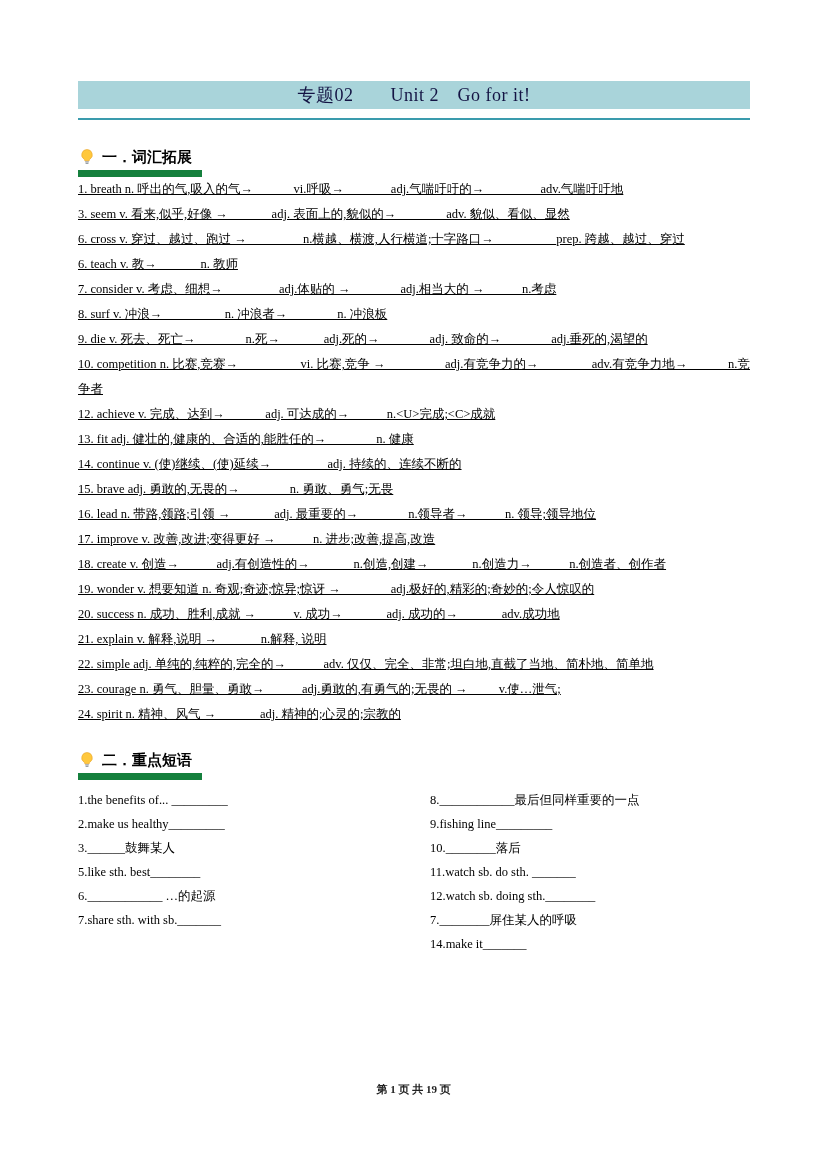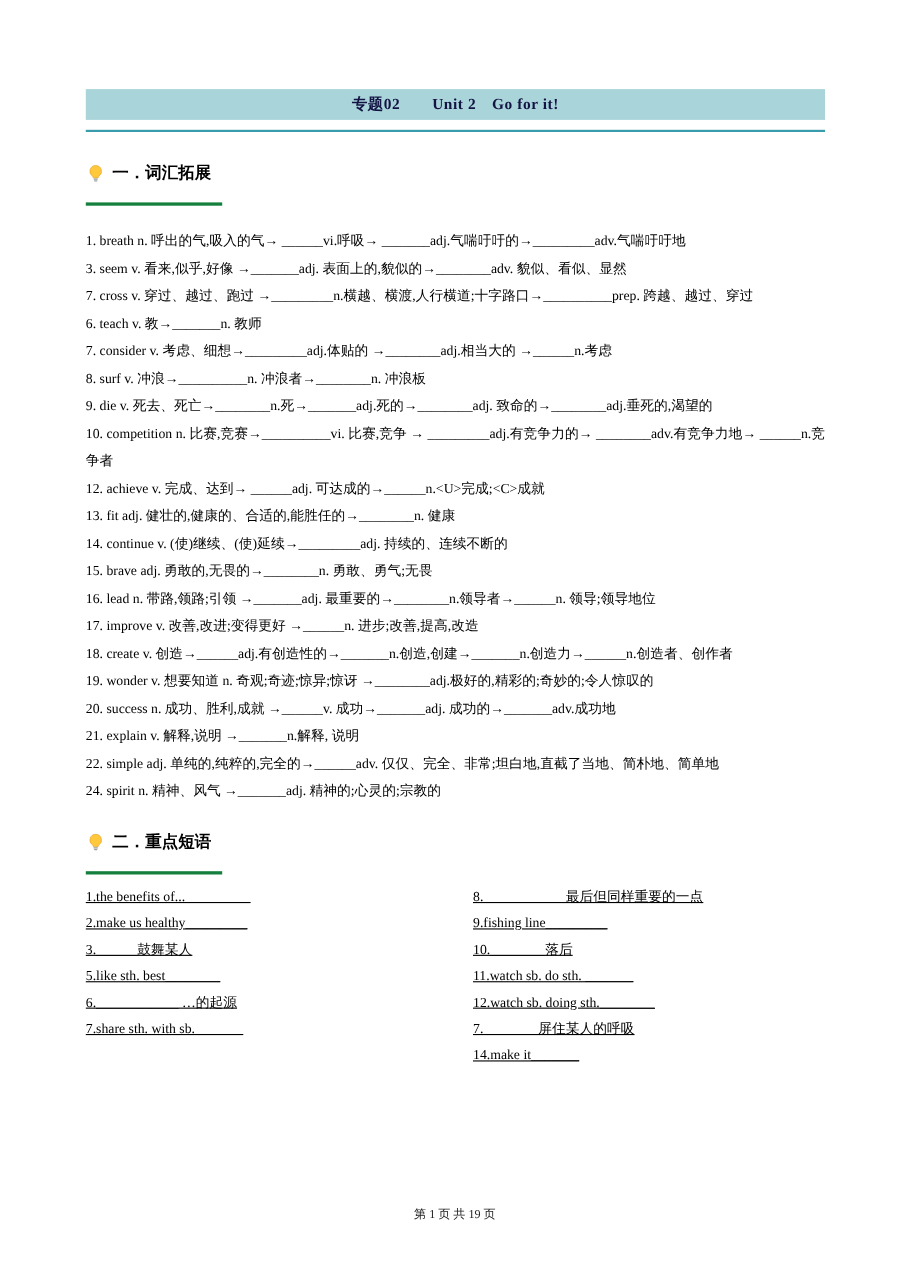--- a/index.html
+++ b/index.html
@@ -17,77 +17,78 @@
   .title-bar {
     margin-top: 81px;
     height: 28px;
     background: #a9d4da;
     display: flex;
     align-items: center;
     justify-content: center;
   }
   .title {
     margin: 0;
-    font-size: 14px;
-    font-weight: bold;
+    font-size: 18px;
+    font-weight: normal;
     color: #141444;
     letter-spacing: 0.5px;
   }
   .title-rule {
     margin-top: 9px;
     height: 2px;
     background: #3a9bad;
   }
 
   .section-heading-wrap { margin-top: 28px; }
   .section-heading-wrap.second { margin-top: 24px; }
   .section-heading {
     display: inline-flex;
-    align-items: flex-end;
+    align-items: flex-start;
     gap: 6px;
-    border-bottom: 3px solid #15803d;
-    padding-bottom: 17px;
+    border-bottom: 7px solid #15803d;
+    padding-bottom: 3px;
     padding-right: 10px;
   }
   .bulb { width: 18px; height: 18px; display: inline-block; }
   .bulb svg { width: 18px; height: 18px; display: block; }
   .heading-text {
     font-size: 15px;
     font-weight: bold;
     color: #000000;
   }
 
-  .vocab-list { margin-top: 20px; }
+  .vocab-list { margin-top: 0; text-decoration: underline; }
   .vocab-list .line {
     font-size: 12.5px;
     line-height: 25px;
     text-align: justify;
     word-break: break-all;
   }
 
   .phrase-columns {
     margin-top: 8px;
     display: flex;
   }
-  .phrase-col { display: block; text-decoration: underline; }
+  .phrase-col { display: block; }
   .phrase-col.left  { width: 352px; flex: 0 0 352px; }
   .phrase-col.right { flex: 1; }
   .phrase-col .line {
     font-size: 12.5px;
     line-height: 24px;
     white-space: nowrap;
   }
 
   .footer {
     position: absolute;
     left: 0; right: 0;
-    bottom: 58px;
+    bottom: 72px;
     text-align: center;
     font-size: 11px;
     color: #222222;
+    font-weight: bold;
   }
 </style>
 </head>
 <body>
 
 <div class="page">
   <div class="content">
 
     <div class="title-bar">
       <h1 class="title">专题02　　Unit 2　Go for it!</h1>
@@ -103,37 +104,38 @@
             <rect x="9.9" y="19.7" width="4.2" height="1.5" rx="0.75" fill="#9aa0a6"></rect>
           </svg>
         </span>
         <span class="heading-text">一．词汇拓展</span>
       </div>
     </div>
 
     <div class="vocab-list">
       <div class="line">1. breath n. 呼出的气,吸入的气→ ______vi.呼吸→ _______adj.气喘吁吁的→_________adv.气喘吁吁地</div>
       <div class="line">3. seem v. 看来,似乎,好像 →_______adj. 表面上的,貌似的→________adv. 貌似、看似、显然</div>
-      <div class="line">7. cross v. 穿过、越过、跑过 →_________n.横越、横渡,人行横道;十字路口→__________prep. 跨越、越过、穿过</div>
+      <div class="line">6. cross v. 穿过、越过、跑过 →_________n.横越、横渡,人行横道;十字路口→__________prep. 跨越、越过、穿过</div>
       <div class="line">6. teach v. 教→_______n. 教师</div>
       <div class="line">7. consider v. 考虑、细想→_________adj.体贴的 →________adj.相当大的 →______n.考虑</div>
       <div class="line">8. surf v. 冲浪→__________n. 冲浪者→________n. 冲浪板</div>
       <div class="line">9. die v. 死去、死亡→________n.死→_______adj.死的→________adj. 致命的→________adj.垂死的,渴望的</div>
       <div class="line">10. competition n. 比赛,竞赛→__________vi. 比赛,竞争 → _________adj.有竞争力的→ ________adv.有竞争力地→ ______n.竞争者</div>
       <div class="line">12. achieve v. 完成、达到→ ______adj. 可达成的→______n.&lt;U&gt;完成;&lt;C&gt;成就</div>
       <div class="line">13. fit adj. 健壮的,健康的、合适的,能胜任的→________n. 健康</div>
       <div class="line">14. continue v. (使)继续、(使)延续→_________adj. 持续的、连续不断的</div>
       <div class="line">15. brave adj. 勇敢的,无畏的→________n. 勇敢、勇气;无畏</div>
       <div class="line">16. lead n. 带路,领路;引领 →_______adj. 最重要的→________n.领导者→______n. 领导;领导地位</div>
       <div class="line">17. improve v. 改善,改进;变得更好 →______n. 进步;改善,提高,改造</div>
       <div class="line">18. create v. 创造→______adj.有创造性的→_______n.创造,创建→_______n.创造力→______n.创造者、创作者</div>
       <div class="line">19. wonder v. 想要知道 n. 奇观;奇迹;惊异;惊讶 →________adj.极好的,精彩的;奇妙的;令人惊叹的</div>
       <div class="line">20. success n. 成功、胜利,成就 →______v. 成功→_______adj. 成功的→_______adv.成功地</div>
       <div class="line">21. explain v. 解释,说明 →_______n.解释, 说明</div>
       <div class="line">22. simple adj. 单纯的,纯粹的,完全的→______adv. 仅仅、完全、非常;坦白地,直截了当地、简朴地、简单地</div>
+      <div class="line">23. courage n. 勇气、胆量、勇敢→______adj.勇敢的,有勇气的;无畏的 →_____v.使…泄气;</div>
       <div class="line">24. spirit n. 精神、风气 →_______adj. 精神的;心灵的;宗教的</div>
     </div>
 
     <div class="section-heading-wrap second">
       <div class="section-heading">
         <span class="bulb">
           <svg viewBox="0 0 24 24" aria-hidden="true">
             <path d="M12 2a7 7 0 0 0-4.1 12.7c.7.5 1.1 1.3 1.1 2.1v.2h6v-.2c0-.8.4-1.6 1.1-2.1A7 7 0 0 0 12 2z" fill="#ffc83d" stroke="#e8a32a" stroke-width="0.8"></path>
             <rect x="9.3" y="17.6" width="5.4" height="1.6" rx="0.8" fill="#9aa0a6"></rect>
             <rect x="9.9" y="19.7" width="4.2" height="1.5" rx="0.75" fill="#9aa0a6"></rect>

